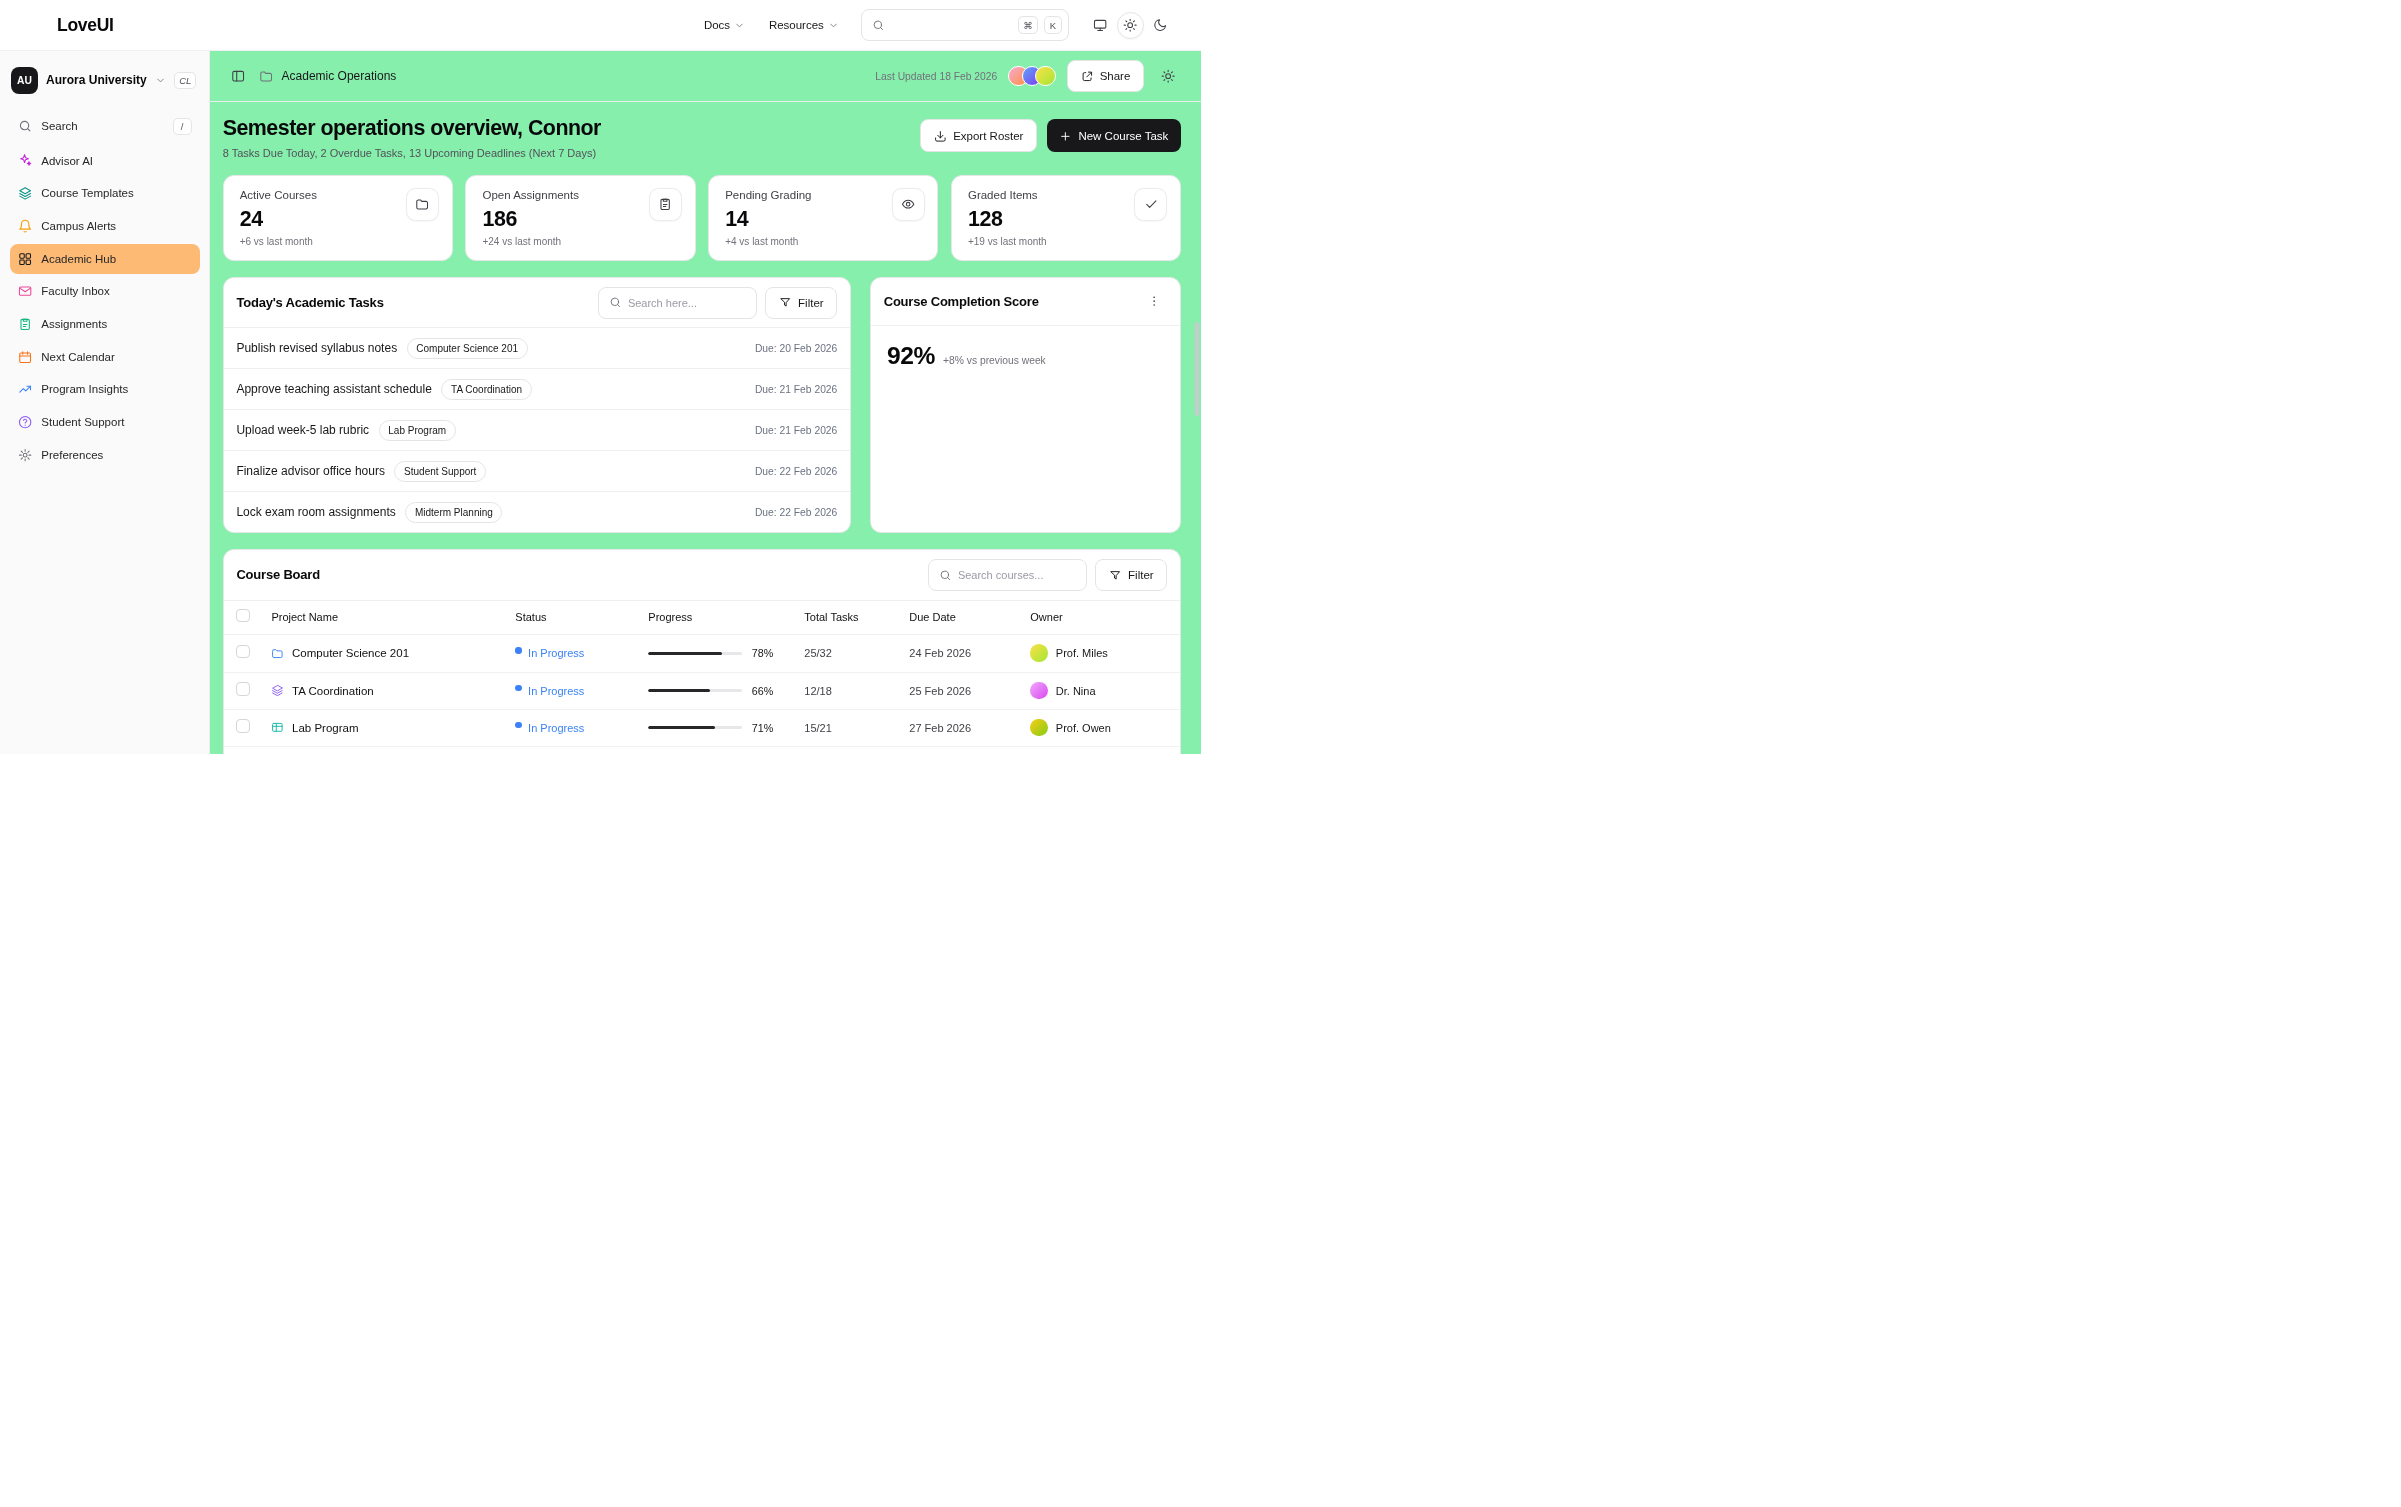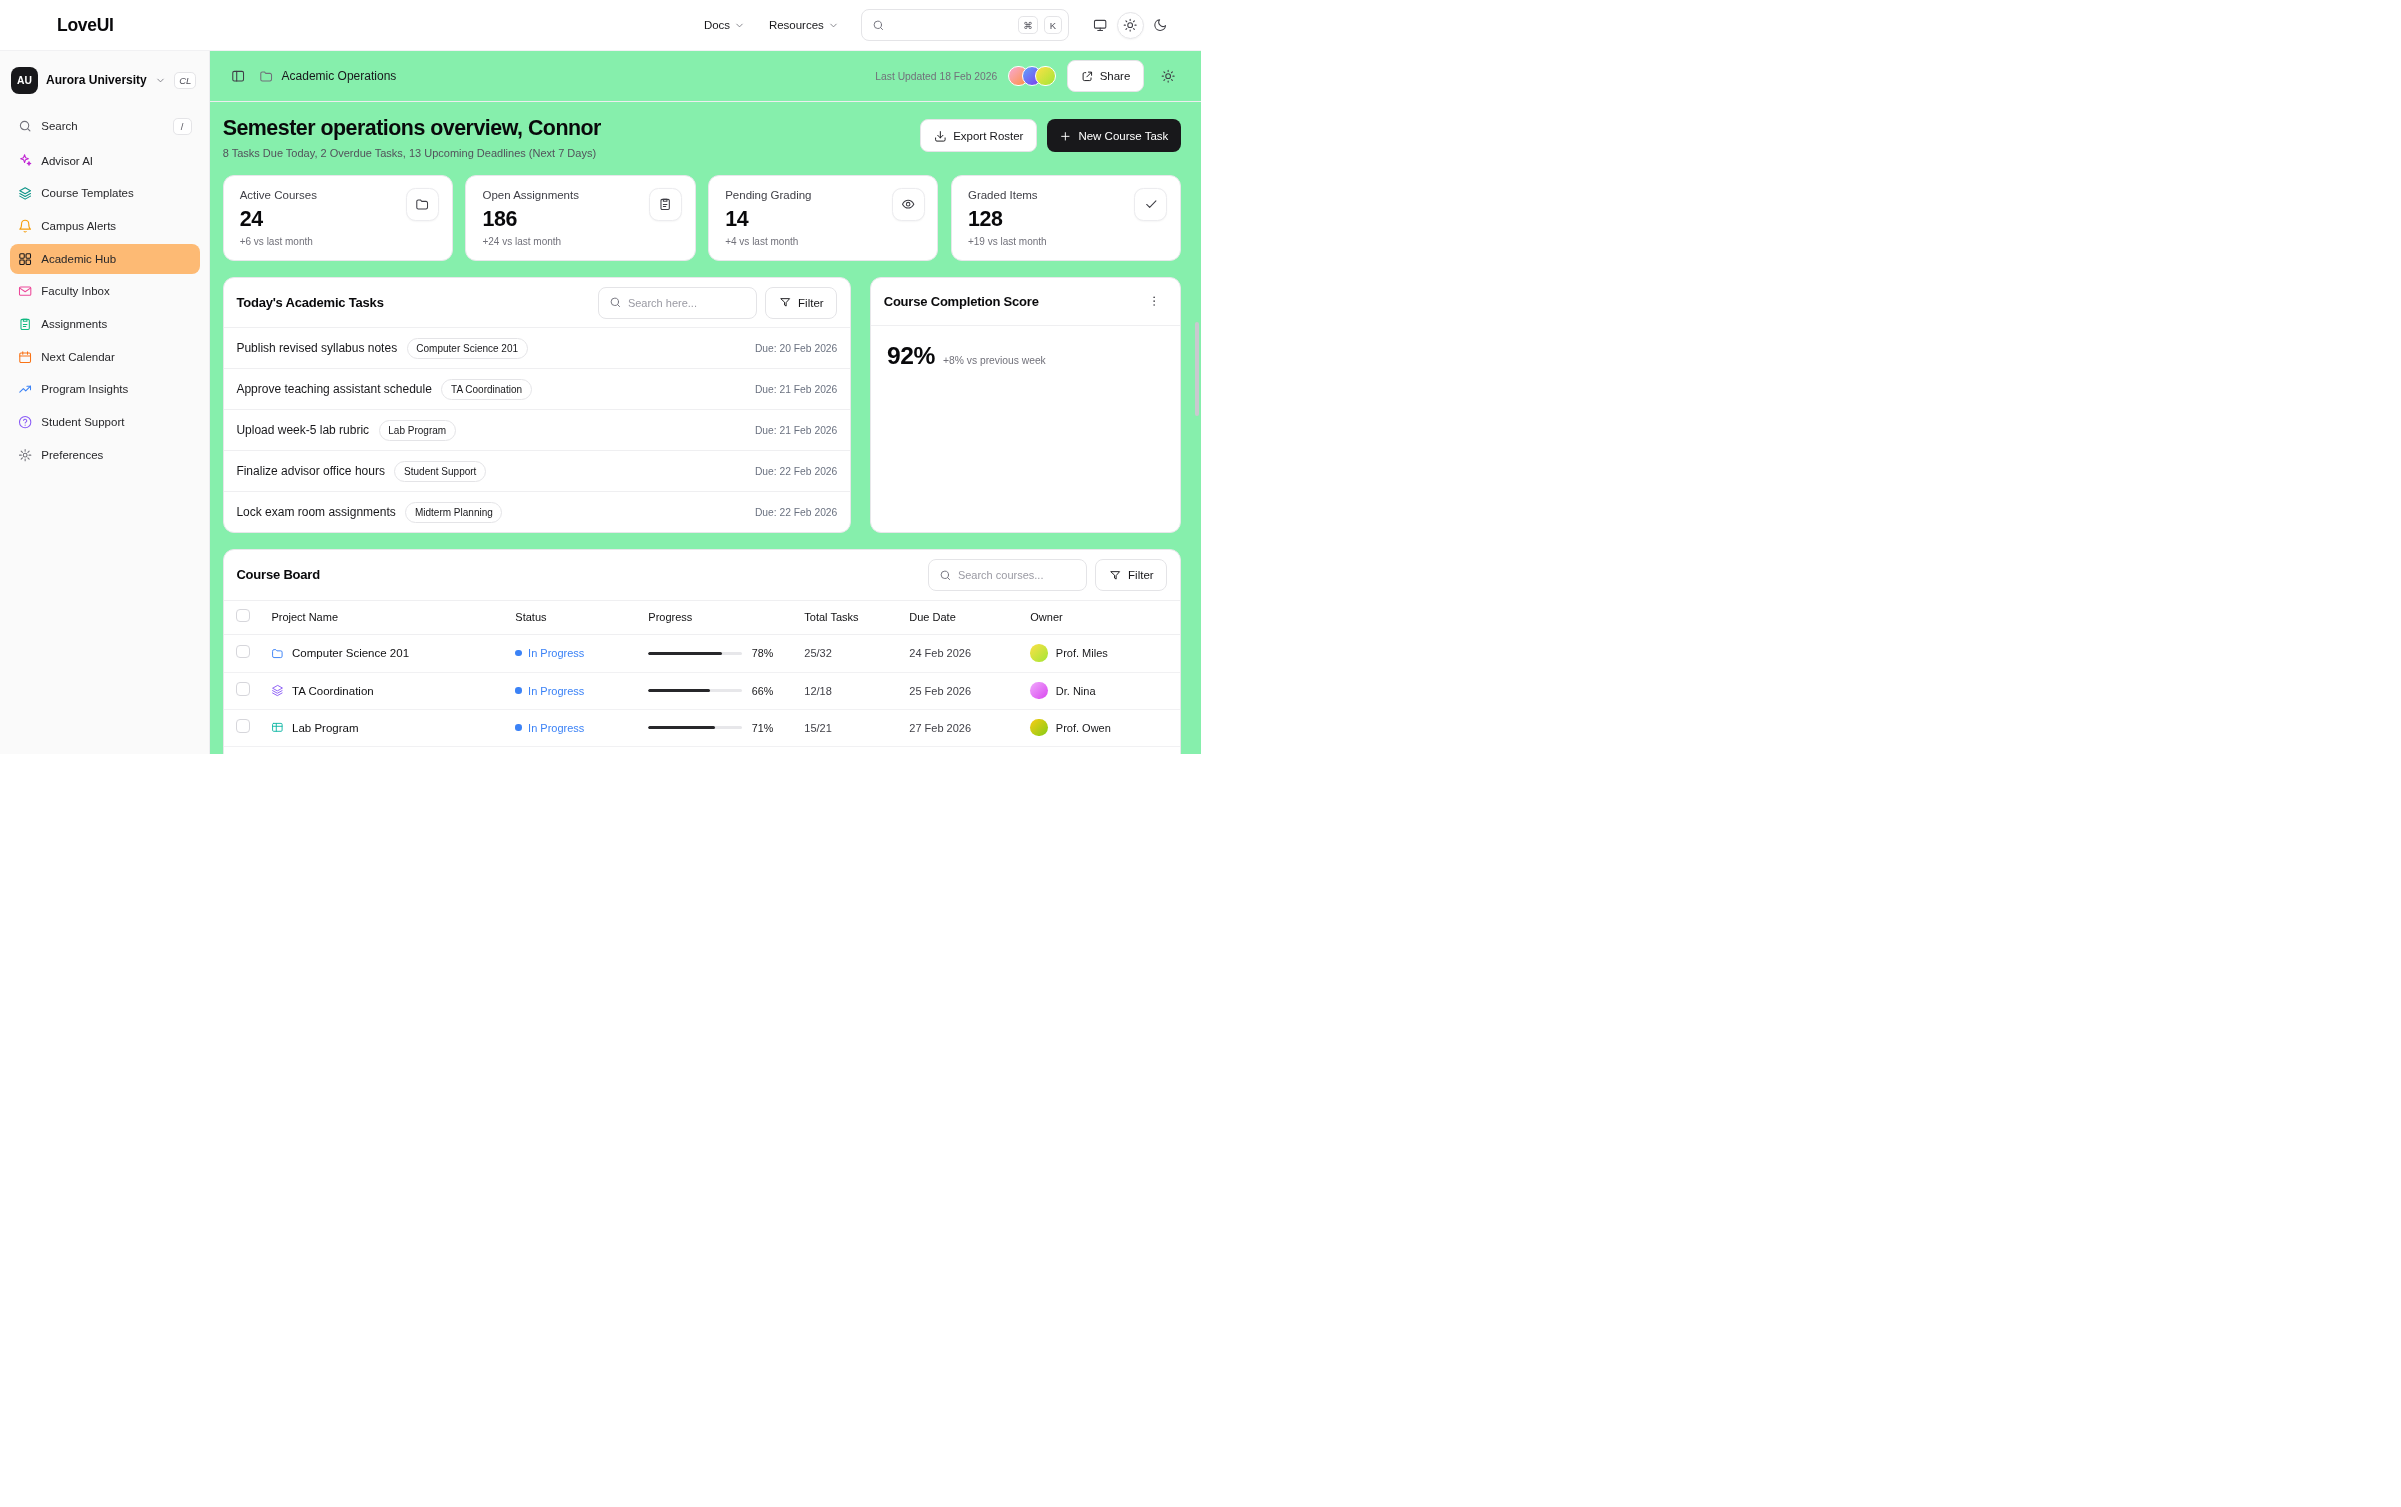--- a/index.html
+++ b/index.html
@@ -103,21 +103,21 @@
   
   .board { margin-top:16px; }
   .row-grid { display:grid; grid-template-columns:35px minmax(0,1fr) 133px 156px 105px 121px 137px; align-items:center; padding:0 12.7px; }
   .thead { height:35px; border-top:0.8px solid #efeff1; border-bottom:0.8px solid #efeff1; }
   .th { font-size:11px; font-weight:500; color:#111113; }
   .trow { height:37px; }
   .trow + .trow { border-top:0.8px solid #f1f1f3; }
   .checkbox { width:13.5px; height:13.5px; border:1.2px solid #d6d6db; border-radius:4px; background:#fff; display:inline-block; }
   .cell { font-size:11px; color:#3f3f46; }
   .cell.name { display:flex; align-items:center; gap:8px; font-size:11.5px; font-weight:500; color:#111113; }
-  .cell.status { display:flex; align-items:center; gap:6.4px; color:#3b82f6; font-weight:500; }
+  .cell.status { display:flex; gap:6.4px; color:#3b82f6; font-weight:500; }
   .dot { width:6.4px; height:6.4px; border-radius:50%; background:#3b82f6; display:inline-block; }
   .cell.progress { display:flex; align-items:center; gap:9.5px; }
   .pbar { width:94px; height:3.2px; border-radius:793px; background:#e7e7ea; overflow:hidden; display:inline-block; }
   .pfill { display:block; height:100%; border-radius:793px; background:#27272a; }
   .pct { font-size:10.7px; font-weight:500; color:#18181b; }
   .cell.owner { display:flex; align-items:center; gap:8px; color:#18181b; }
   .ow-av { width:17.5px; height:17.5px; border-radius:50%; flex:0 0 17.5px; }
   .ow1 { background:linear-gradient(135deg,#fde047,#a3e635); }
   .ow2 { background:linear-gradient(135deg,#f0abfc,#d946ef); }
   .ow3 { background:linear-gradient(135deg,#facc15,#84cc16); }

